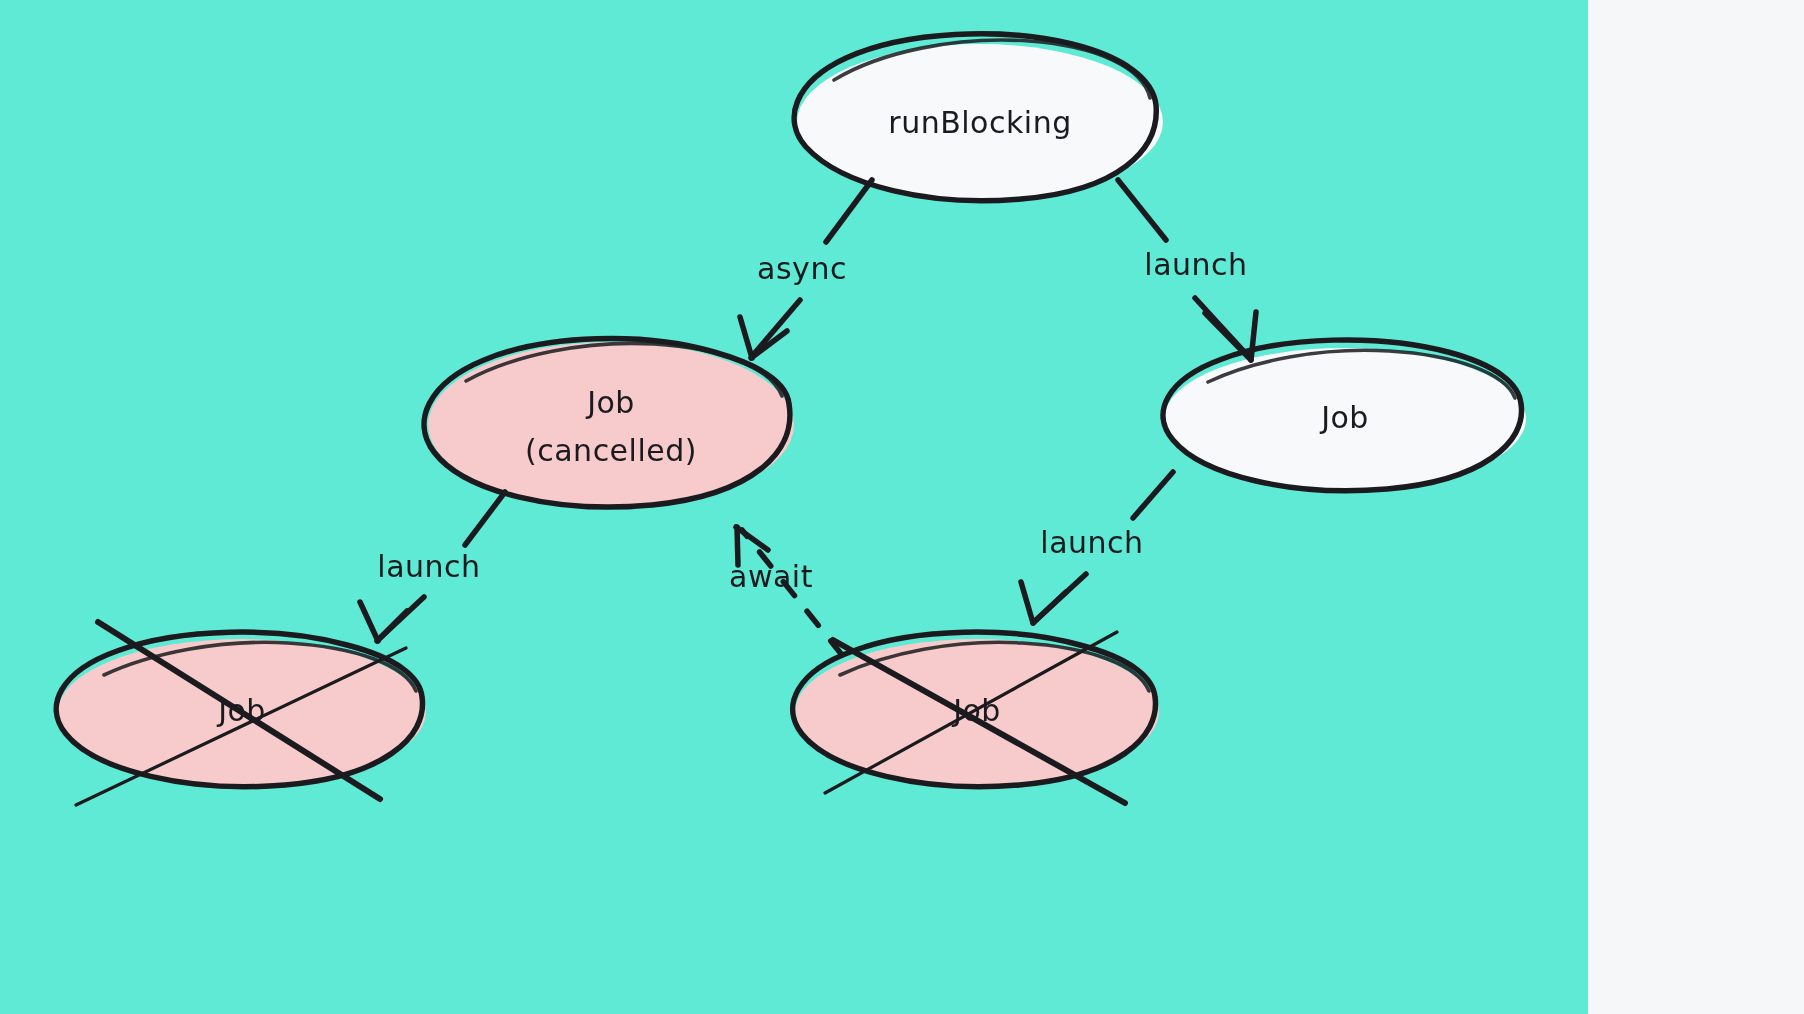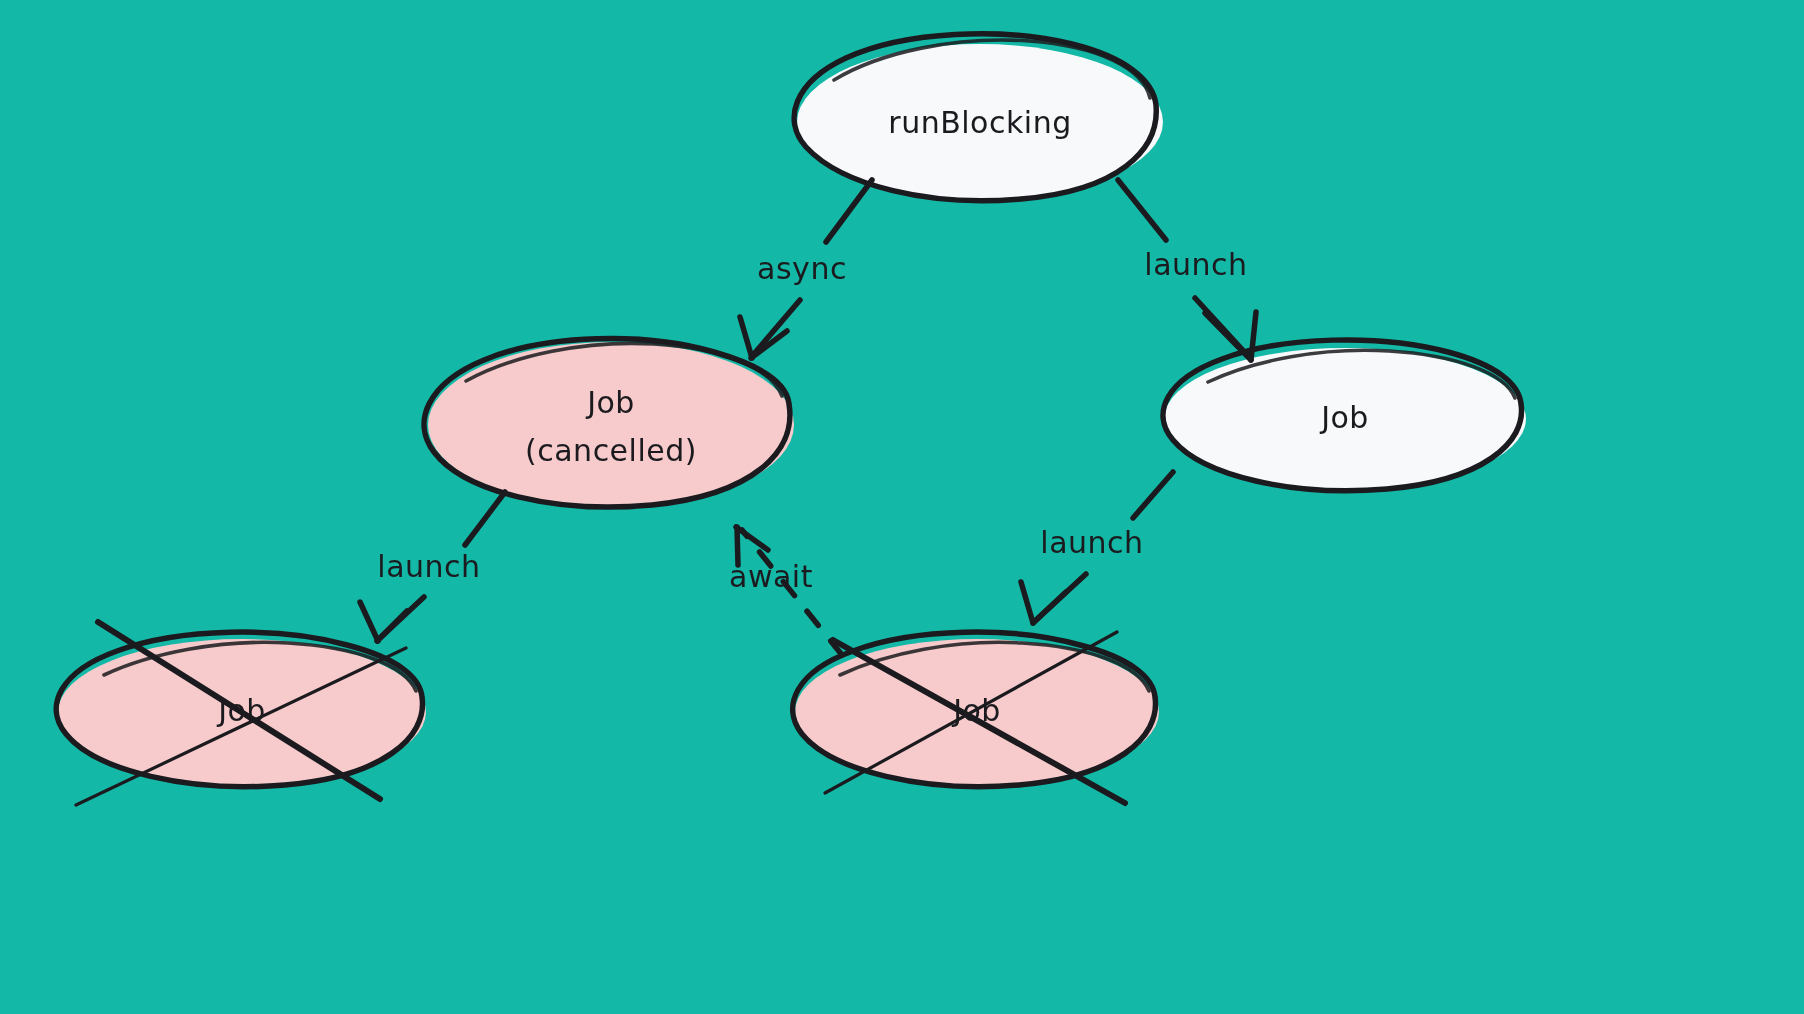--- a/index.html
+++ b/index.html
@@ -9,23 +9,23 @@
     background: #f6f7f9;
   }
   body {
     width: 1804px;
     height: 1014px;
     overflow: hidden;
     font-family: "DejaVu Sans", sans-serif;
   }
   #canvas-wrap {
     position: relative;
-    width: 1804px;
+    width: 1588px;
     height: 1014px;
-    background: #14b8a6;
+    background: #5eead4;
   }
   svg#diagram {
     position: absolute;
     top: 0; left: 0;
     width: 1804px;
     height: 1014px;
     display: block;
   }
   .node-label {
     font-family: "DejaVu Sans", sans-serif;

